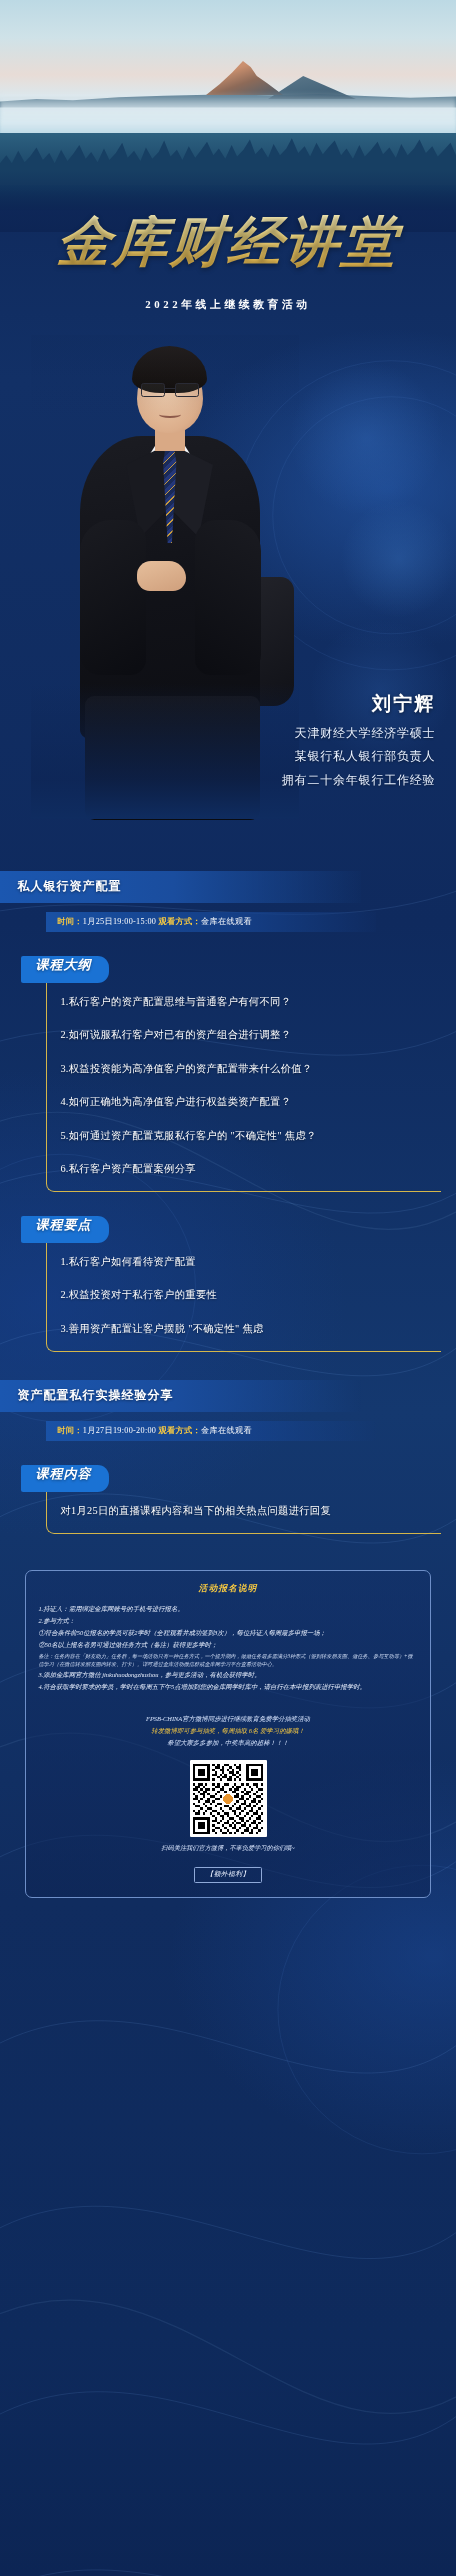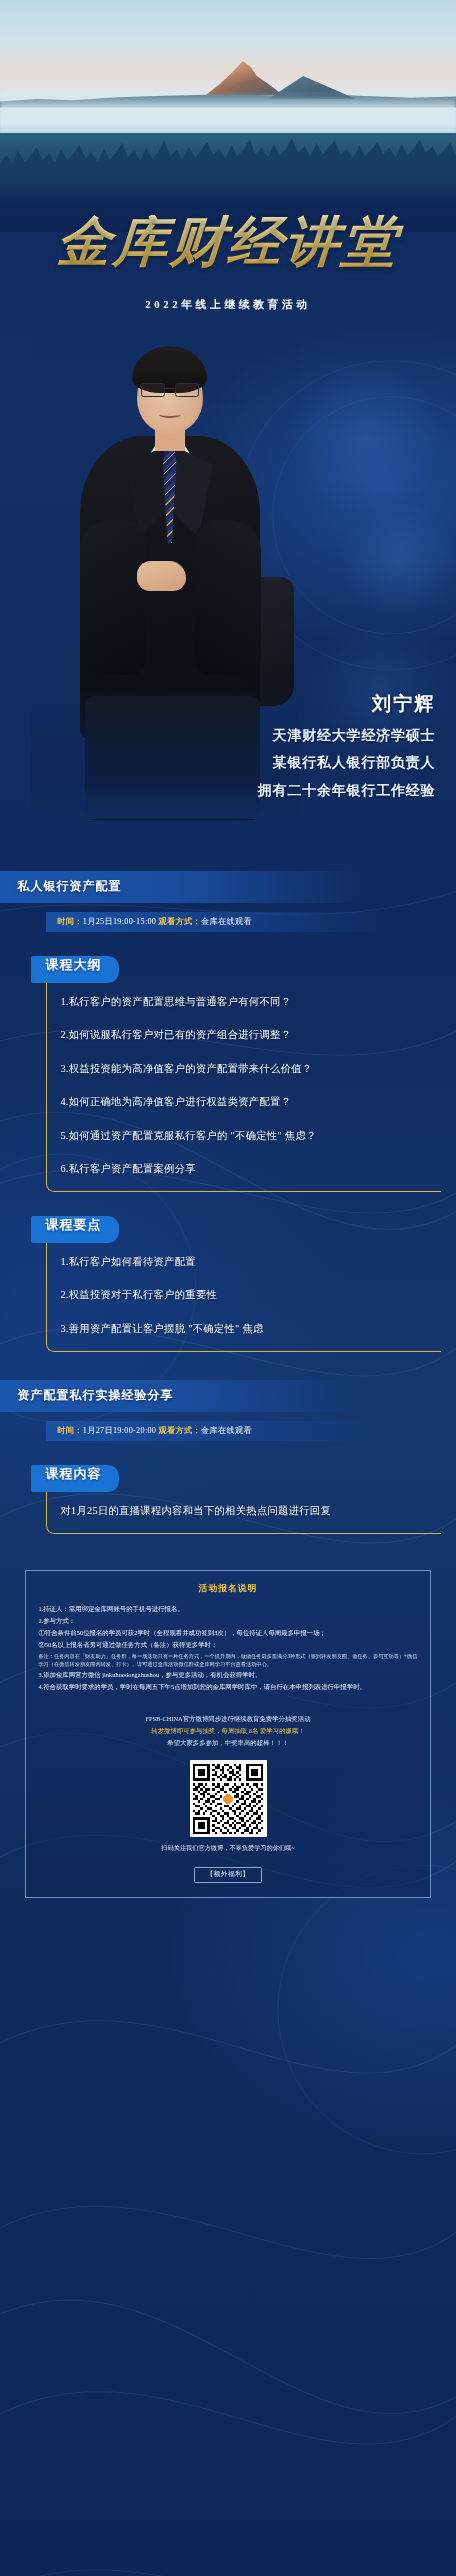--- a/index.html
+++ b/index.html
@@ -133,22 +133,22 @@
     background:linear-gradient(180deg,rgba(13,37,85,.12) 0%,rgba(13,37,85,0) 18%,rgba(13,37,85,0) 72%,rgba(13,37,85,.75) 92%,#0f2c60 100%); }
 
   .speaker-name {
     position:absolute; right:20.6px; top:361px; width:auto;
     font-size:19px; font-weight:bold; letter-spacing:2.1px; color:#fff;
     font-family:"Liberation Serif","DejaVu Serif",serif;
     text-shadow:0 1px 3.6px rgba(0,0,0,.5);
   }
   .speaker-bio { position:absolute; right:20.6px; top:392px; text-align:right; }
   .speaker-bio div {
-    font-size:14px; letter-spacing:0.8px; color:#e9f1ff; line-height:1.95;
-    font-family:"Liberation Serif","DejaVu Serif",serif; font-weight:bold;
+    font-size:12px; letter-spacing:0.8px; color:#e9f1ff; line-height:1.95;
+    font-family:"Liberation Serif","DejaVu Serif",serif; font-weight:normal;
     text-shadow:0 0.5px 2.1px rgba(0,0,0,.45);
   }
 
   
   .course-section { position:relative; z-index:2; }
   .course-banner {
     margin:0 0 0 0; padding:7.2px 13.4px 8.2px 17.5px;
     background:linear-gradient(90deg,#1b57b0 0%,#1a4d9e 48%,rgba(16,52,110,.12) 100%);
     font-size:12px; font-weight:bold; letter-spacing:1px; color:#fff;
     font-family:"Liberation Serif","DejaVu Serif",serif;
@@ -159,47 +159,49 @@
     margin:8.2px 0 0 46px; padding:4.6px 11.3px 5.2px 11.3px;
     display:inline-block;
     background:linear-gradient(90deg,rgba(26,84,170,.92) 0%,rgba(22,68,145,.72) 62%,rgba(18,52,115,.1) 100%);
     font-size:8.2px; letter-spacing:0.3px; width:330px;
     font-family:"Liberation Serif","DejaVu Serif",serif;
   }
   .course-time .k { color:#f5c842; font-weight:bold; }
   .course-time .v { color:#fff; }
 
   .sub-head {
-    display:inline-block; margin:24px 0 0 31px; padding:3.6px 17.5px 4.6px 14.4px;
+    display:inline-block; margin:24px 0 0 21px; padding:3.6px 17.5px 4.6px 14.4px;
     background:#1a72d4; border-radius:2.1px 11.3px 11.3px 2.1px;
     font-size:13px; font-weight:bold; letter-spacing:1px; color:#fff;
     font-family:"Liberation Serif","DejaVu Serif",serif;
     position:relative;
+    font-style:italic;
   }
   .sub-head span { position:relative; top:-4.1px; text-shadow:0 1px 2.6px rgba(0,0,0,.4); }
 
   .bullet-box {
     margin:0 15.5px 0 46px; padding:12.4px 5.2px 14.4px 13.4px;
     border-left:1px solid #d4b64a; border-bottom:1px solid #d4b64a;
     border-radius:0 0 0 8.2px;
   }
   .bullet-box .item {
     font-size:10.3px; line-height:1.45; color:#fff; margin:0 0 18.5px 0;
     font-family:"Liberation Serif","DejaVu Serif",serif;
     text-shadow:0 0.5px 2.1px rgba(0,0,0,.4); letter-spacing:0.3px;
   }
   .bullet-box .item:last-child { margin-bottom:0; }
   .spacer { height:28px; }
 
   
   .reg-wrap { position:relative; z-index:2; margin:36px 25px 0 25px; }
   .reg-card {
-    border:0.5px solid #6e8fc8; border-radius:1px;
+    border:0.5px solid #6e8fc8; border-radius:7px;
     background:linear-gradient(180deg,rgba(18,48,105,.55),rgba(13,36,84,.55));
     padding:11.3px 12.4px 13.4px 12.4px;
+    font-style:italic;
   }
   .reg-title {
     text-align:center; color:#f5c842; font-size:8.8px; font-weight:bold;
     letter-spacing:1px; margin-bottom:8.2px;
     font-family:"Liberation Serif","DejaVu Serif",serif;
   }
   .reg-line { font-size:6.4px; line-height:1.75; color:#eaf1ff; margin-bottom:1px;
     font-family:"Liberation Serif","DejaVu Serif",serif; }
   .reg-line.small { font-size:5.2px; line-height:1.6; color:#cfdcf4; }
   .reg-sep { height:9.3px; }

